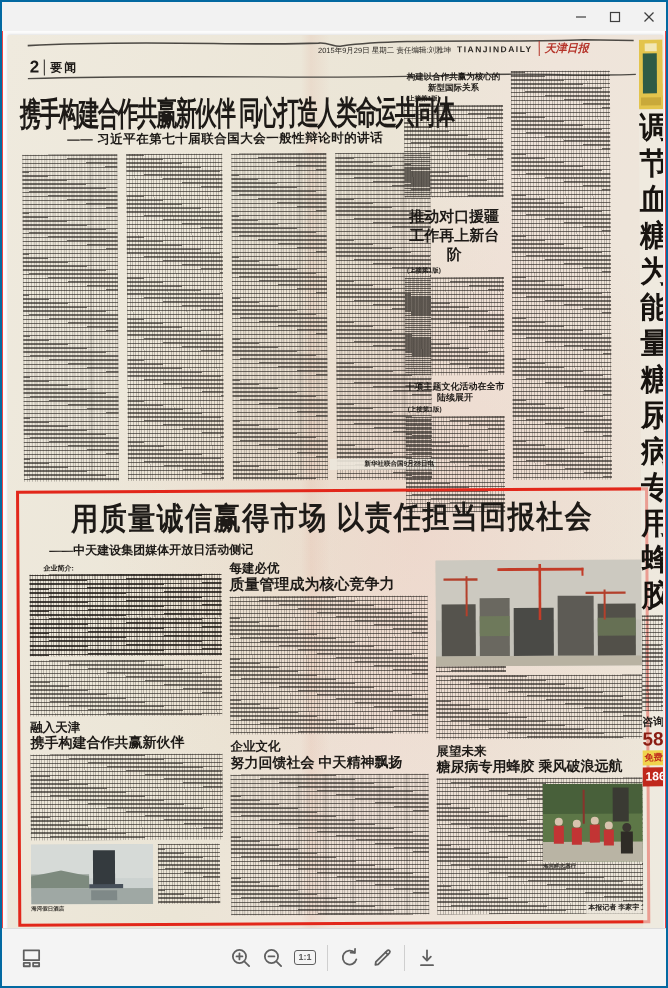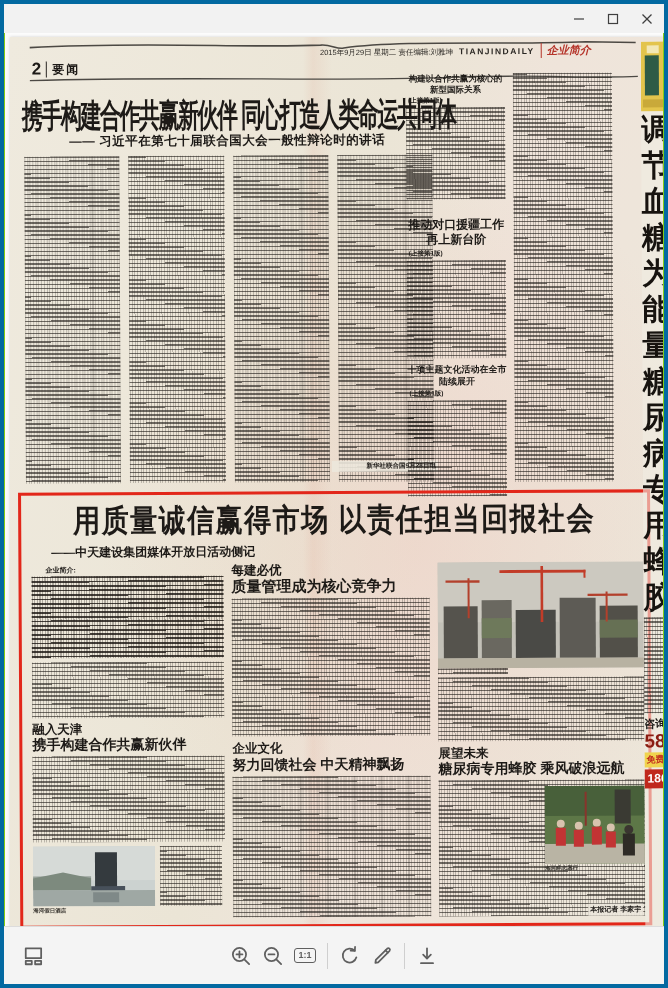--- a/index.html
+++ b/index.html
@@ -1,16 +1,16 @@
 <!DOCTYPE html>
 <html><head>
 <meta charset="utf-8">
 <style>
   html,body{margin:0;padding:0;background:#ddd;font-family:"Liberation Sans",sans-serif;}
-  .window{position:relative;width:668px;height:988px;background:#84cc16;border:4px solid #0369a1;box-sizing:border-box;overflow:hidden;}
+  .window{position:relative;width:668px;height:988px;background:#ef4444;border:2px solid #0369a1;box-sizing:border-box;overflow:hidden;}
   
   .titlebar{position:absolute;top:0;left:0;right:0;height:29px;background:#f2f2f2;display:flex;justify-content:flex-end;align-items:center;}
   .winbtn{width:34px;height:28px;display:flex;align-items:center;justify-content:center;background:transparent;border:none;cursor:pointer;}
   .winbtn svg{stroke:#3f3f3f;stroke-width:1.2;fill:none;}
   
   .viewer{position:absolute;top:29px;left:1px;right:1px;bottom:57px;background:#fcfcfc;overflow:hidden;}
   .paper{position:absolute;left:5px;top:4px;width:655px;height:896px;overflow:hidden;
     background:
       radial-gradient(ellipse at 62% 56%, rgba(232,176,158,.22), rgba(232,176,158,0) 55%),
       linear-gradient(to right, rgba(221,160,140,0) 293px, rgba(221,160,140,.16) 303px, rgba(221,160,140,0) 322px),
@@ -109,21 +109,21 @@
     <div class="paper">
       <div class="scan">
 
         <svg style="position:absolute;left:18px;top:0;" width="616" height="14" viewBox="0 0 616 14">
           <path d="M4,9 C120,3 225,11 295,8 C305,7 312,13 318,11 C380,3 480,9 560,6 L610,7" stroke="#4c4944" stroke-width="1.6" fill="none"></path>
         </svg>
 
         <div class="dateline">
           <span>2015年9月29日 星期二  责任编辑:刘雅坤</span>
           <span class="brand-latin">TIANJINDAILY</span>
-          <span class="brand-cn">企业简介</span>
+          <span class="brand-cn">天津日报</span>
         </div>
 
         <div class="section-tag">
           <span class="section-num">2</span>
           <span class="section-sep"></span>
           <span class="section-name">要闻</span>
         </div>
 
         <svg style="position:absolute;left:20px;top:36px;" width="614" height="10" viewBox="0 0 614 10">
           <path d="M2,6 C170,2 300,9 420,5 C500,2 560,7 610,5" stroke="#4c4944" stroke-width="1.3" fill="none"></path>
@@ -137,21 +137,21 @@
           <div class="col sim"></div>
           <div class="col sim"></div>
         </div>
         <div class="wire-credit">新华社联合国9月28日电</div>
 
         <div class="jump-region">
           <div class="jump-col-l">
             <div class="jump-head">构建以合作共赢为核心的新型国际关系</div>
             <div class="jump-note">(上接第1版)</div>
             <div class="jb sim" style="height:92px;"></div>
-            <div class="jump-head" style="font-size:12px;margin-top:18px;">推动对口援疆工作再上新台阶</div>
+            <div class="jump-head" style="font-size:15px;margin-top:10px;">推动对口援疆工作再上新台阶</div>
             <div class="jump-note">(上接第1版)</div>
             <div class="jb sim" style="height:98px;"></div>
             <div class="jump-head" style="font-size:9px;margin-top:6px;">十项主题文化活动在全市陆续展开</div>
             <div class="jump-note">(上接第1版)</div>
             <div class="jb sim" style="height:96px;"></div>
           </div>
           <div class="jump-col-r sim"></div>
         </div>
 
         <div class="redbox">

